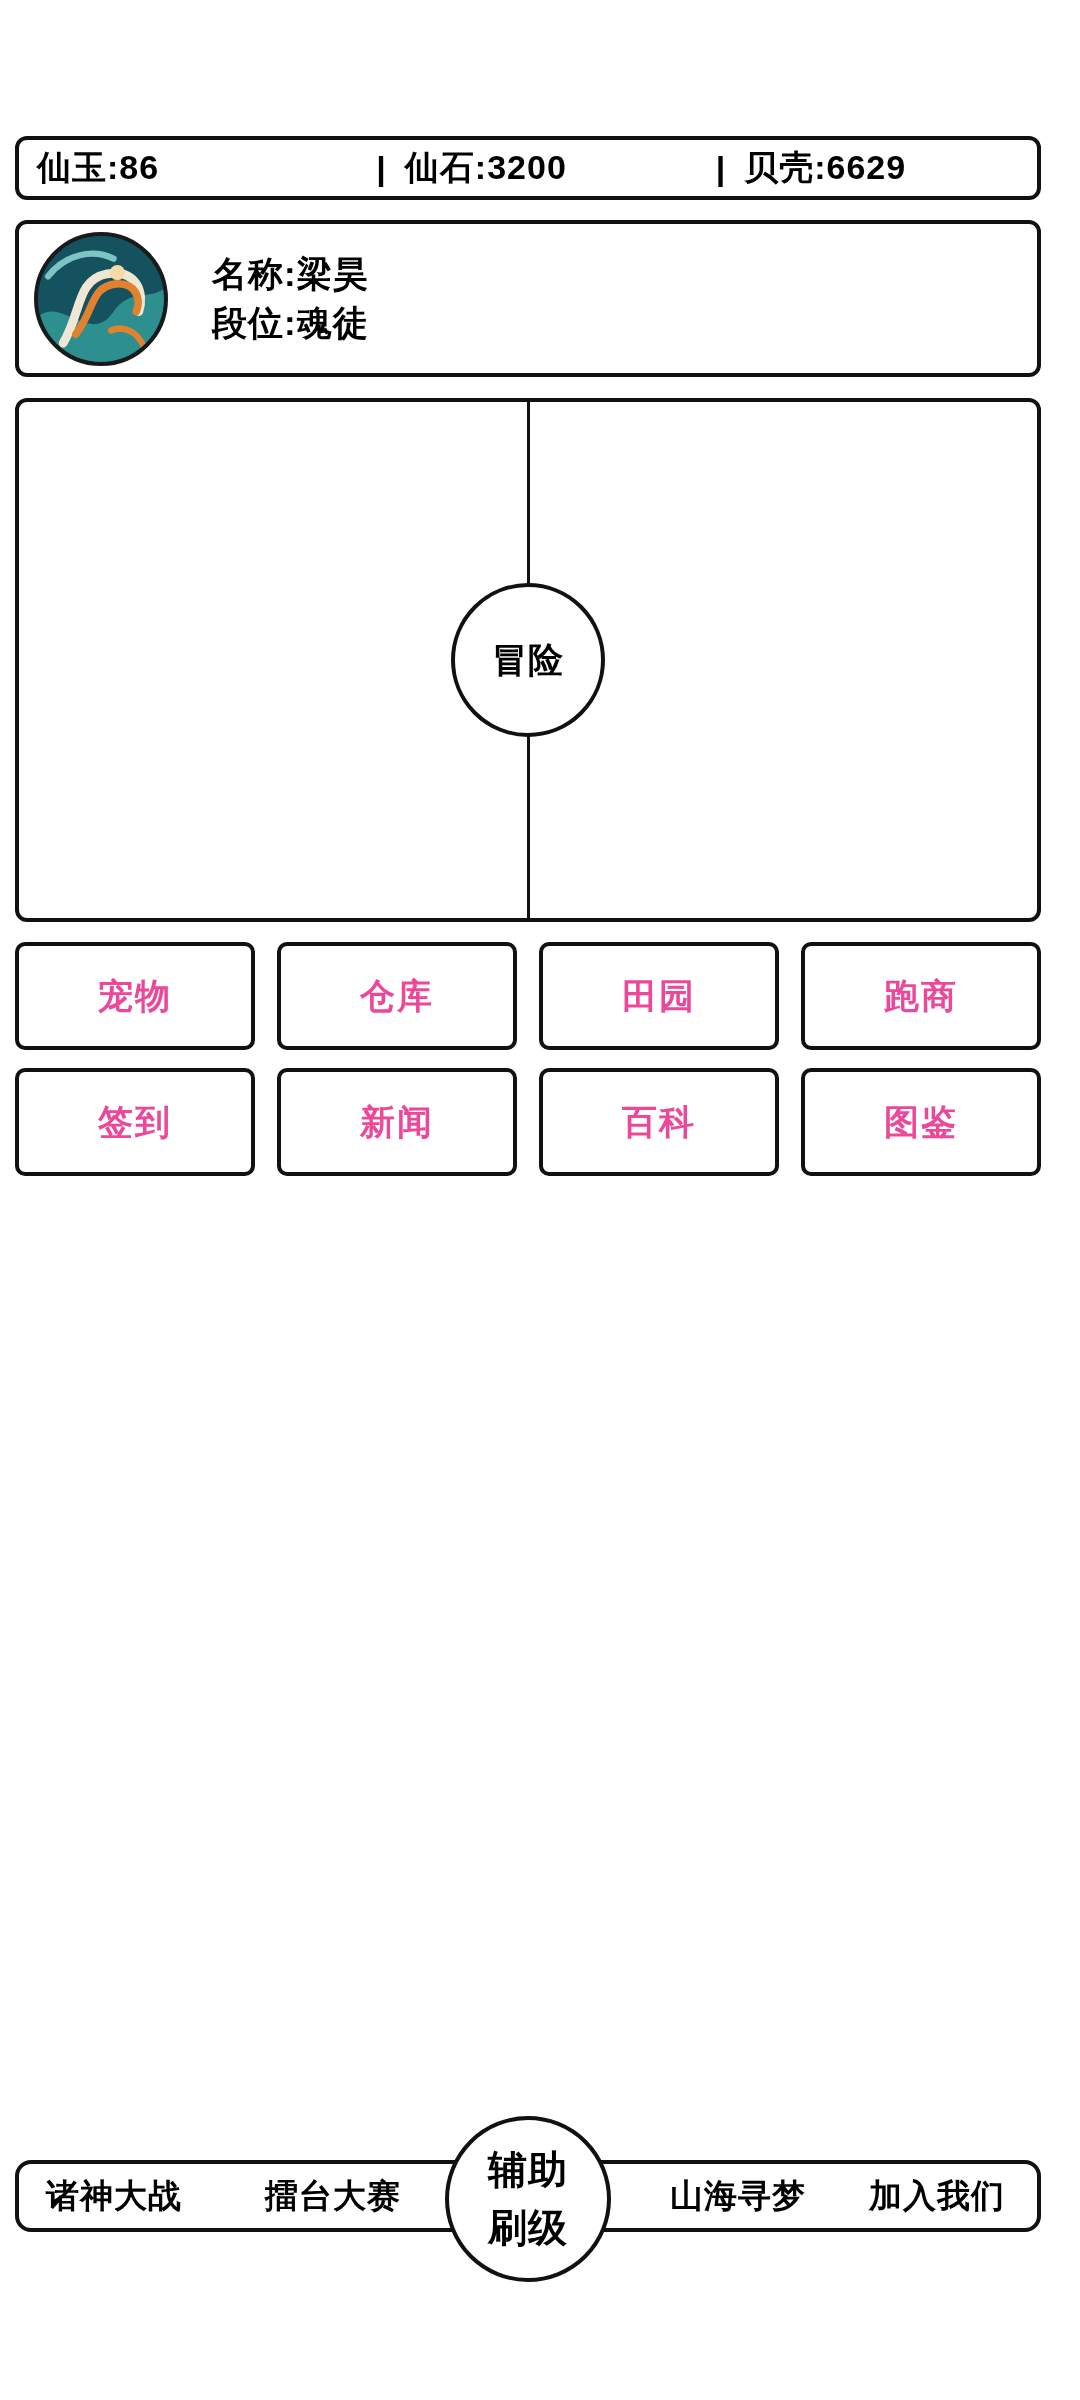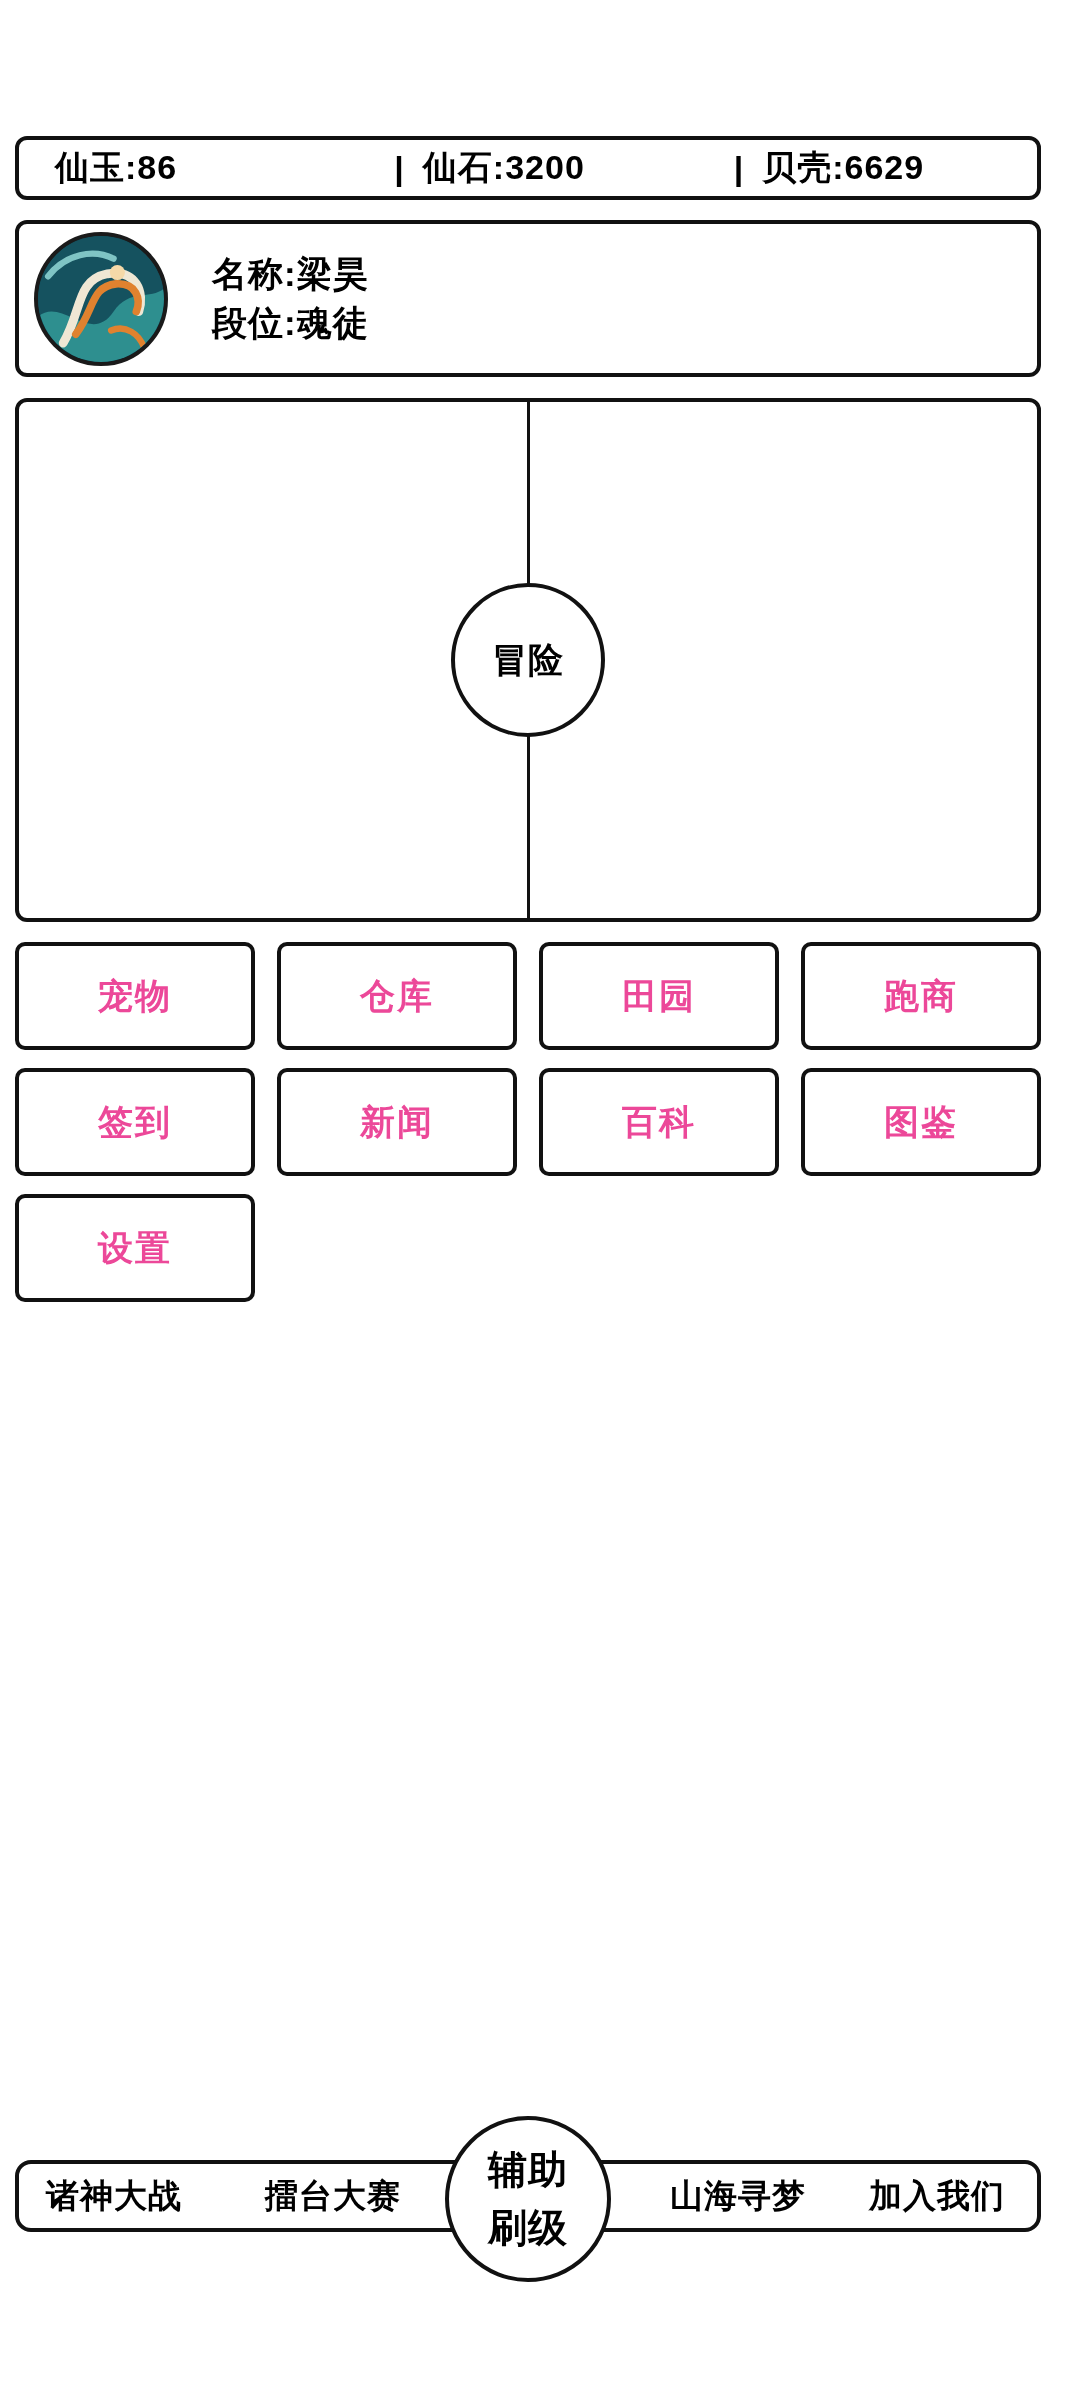--- a/index.html
+++ b/index.html
@@ -22,21 +22,21 @@
     border: 4px solid #111;
     border-radius: 12px;
     background: #fff;
     display: grid;
     grid-template-columns: 1fr 1fr 1fr;
     align-items: center;
   }
   .currency-cell {
     display: flex;
     align-items: center;
-    padding-left: 36px;
+    padding-left: 18px;
     font-size: 34px;
     letter-spacing: 1px;
     white-space: nowrap;
   }
   .currency-cell .sep {
     margin-right: 18px;
     font-weight: 700;
   }
 
   
@@ -221,21 +221,20 @@
 
   <div class="menu-grid">
     <button class="menu-btn">宠物</button>
     <button class="menu-btn">仓库</button>
     <button class="menu-btn">田园</button>
     <button class="menu-btn">跑商</button>
     <button class="menu-btn">签到</button>
     <button class="menu-btn">新闻</button>
     <button class="menu-btn">百科</button>
     <button class="menu-btn">图鉴</button>
-    <button class="menu-btn">设置</button>
   </div>
 
   <div class="bottom-bar">
     <span class="bb-item bb-1">诸神大战</span>
     <span class="bb-item bb-2">擂台大赛</span>
     <div class="assist-circle">
       <span>辅助</span>
       <span>刷级</span>
     </div>
     <span class="bb-item bb-3">山海寻梦</span>

